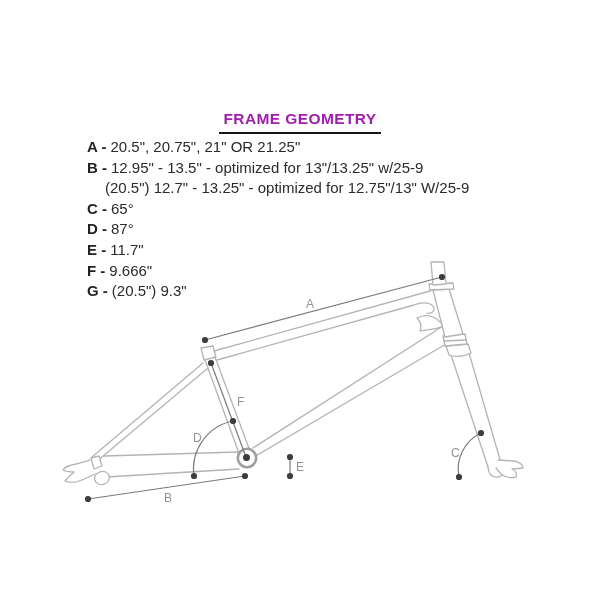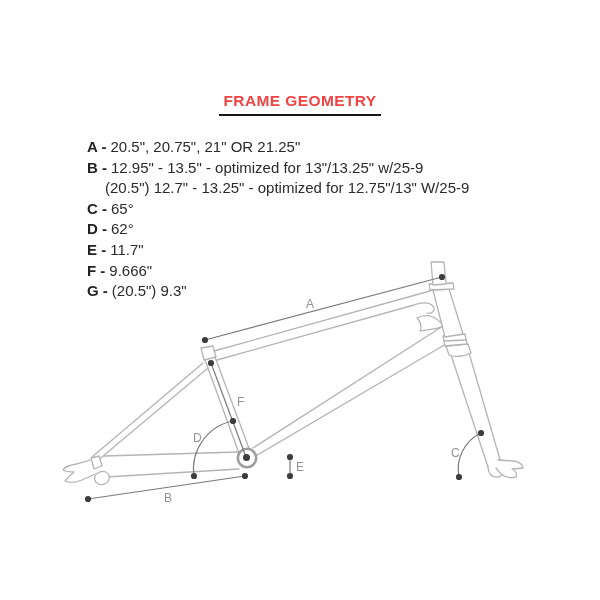--- a/index.html
+++ b/index.html
@@ -1,20 +1,20 @@
 <!DOCTYPE html>
 <html><head>
 <meta charset="utf-8">
 <style>
   html,body{margin:0;padding:0;background:#ffffff;}
   .page{position:relative;width:600px;height:600px;background:#ffffff;overflow:hidden;
         font-family:"Liberation Sans", sans-serif;color:#262626;}
   .title-wrap{position:absolute;top:92px;left:0;width:600px;text-align:center;}
-  .title-wrap h1{display:inline-block;margin:0;font-size:15.5px;font-weight:700;
-        letter-spacing:0.4px;color:#ef4444;border-bottom:2px solid #171717;
+  .title-wrap h1{display:inline-block;margin:18px;font-size:15.5px;font-weight:700;
+        letter-spacing:0.4px;color:#a21caf;border-bottom:2px solid #171717;
         padding:0 4px 4px 4px;}
   .specs{position:absolute;top:137px;left:87px;font-size:15px;line-height:20.6px;
         color:#2b2b2b;white-space:nowrap;}
   .specs .row{height:20.6px;}
   .specs .k{font-weight:700;margin-right:4px;color:#222222;}
   .specs .row.indent{padding-left:14px;}
   svg{position:absolute;top:0;left:0;}
   svg text{font-family:"Liberation Sans", sans-serif;font-size:12px;fill:#939393;}
 </style>
 </head>
@@ -24,21 +24,21 @@
 
   <div class="title-wrap">
     <h1>FRAME GEOMETRY</h1>
   </div>
 
   <div class="specs">
     <div class="row"><span class="k">A -</span><span class="v">20.5", 20.75", 21" OR 21.25"</span></div>
     <div class="row"><span class="k">B -</span><span class="v">12.95" - 13.5" - optimized for 13"/13.25" w/25-9</span></div>
     <div class="row indent"><span class="k"></span><span class="v">(20.5") 12.7" - 13.25" - optimized for 12.75"/13" W/25-9</span></div>
     <div class="row"><span class="k">C -</span><span class="v">65°</span></div>
-    <div class="row"><span class="k">D -</span><span class="v">62°</span></div>
+    <div class="row"><span class="k">D -</span><span class="v">87°</span></div>
     <div class="row"><span class="k">E -</span><span class="v">11.7"</span></div>
     <div class="row"><span class="k">F -</span><span class="v">9.666"</span></div>
     <div class="row"><span class="k">G -</span><span class="v">(20.5") 9.3"</span></div>
   </div>
 
   <svg width="600" height="600" viewBox="0 0 600 600">
 
     <g stroke="#b4b4b4" stroke-width="1.3" fill="none" stroke-linecap="round" stroke-linejoin="round">
 
       <path d="M 201,348 L 213,346 L 216,357 L 204,360 Z"></path>

